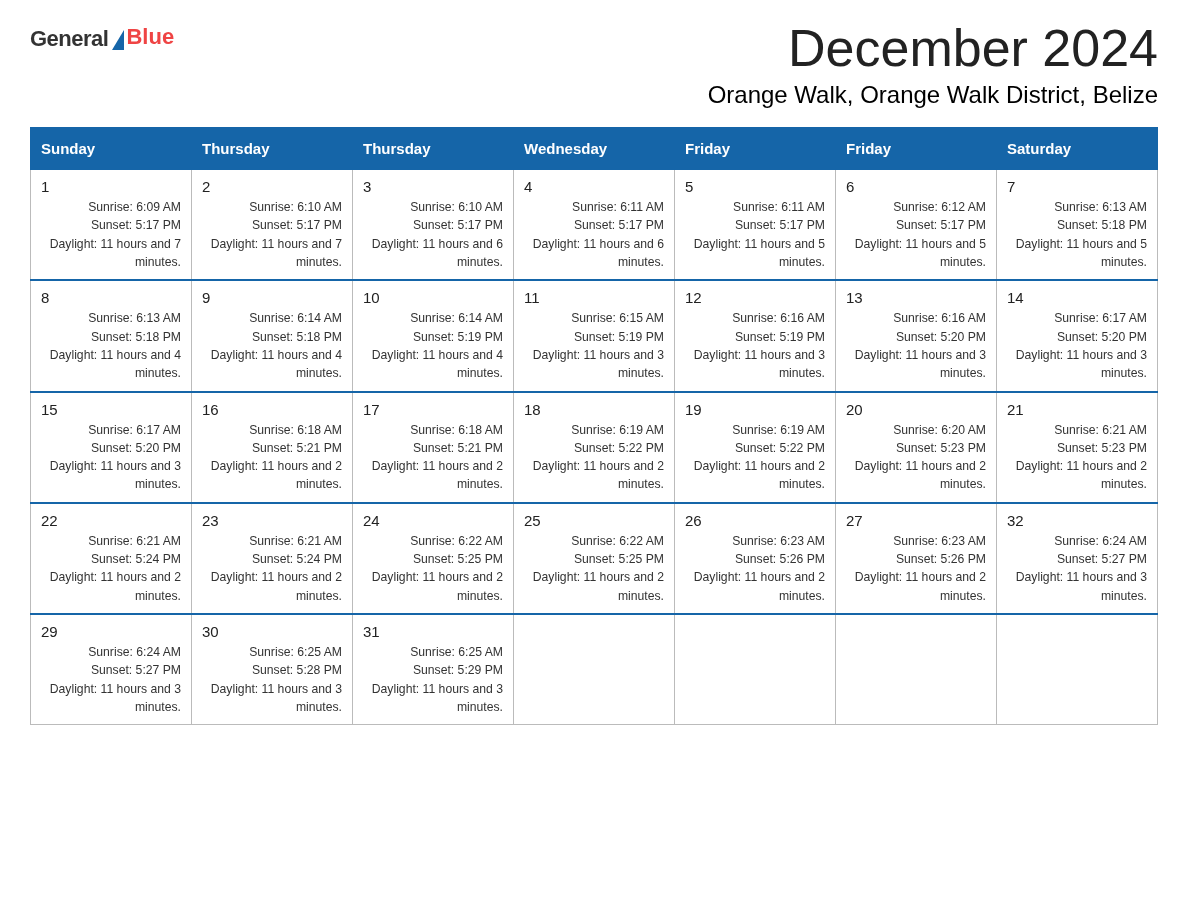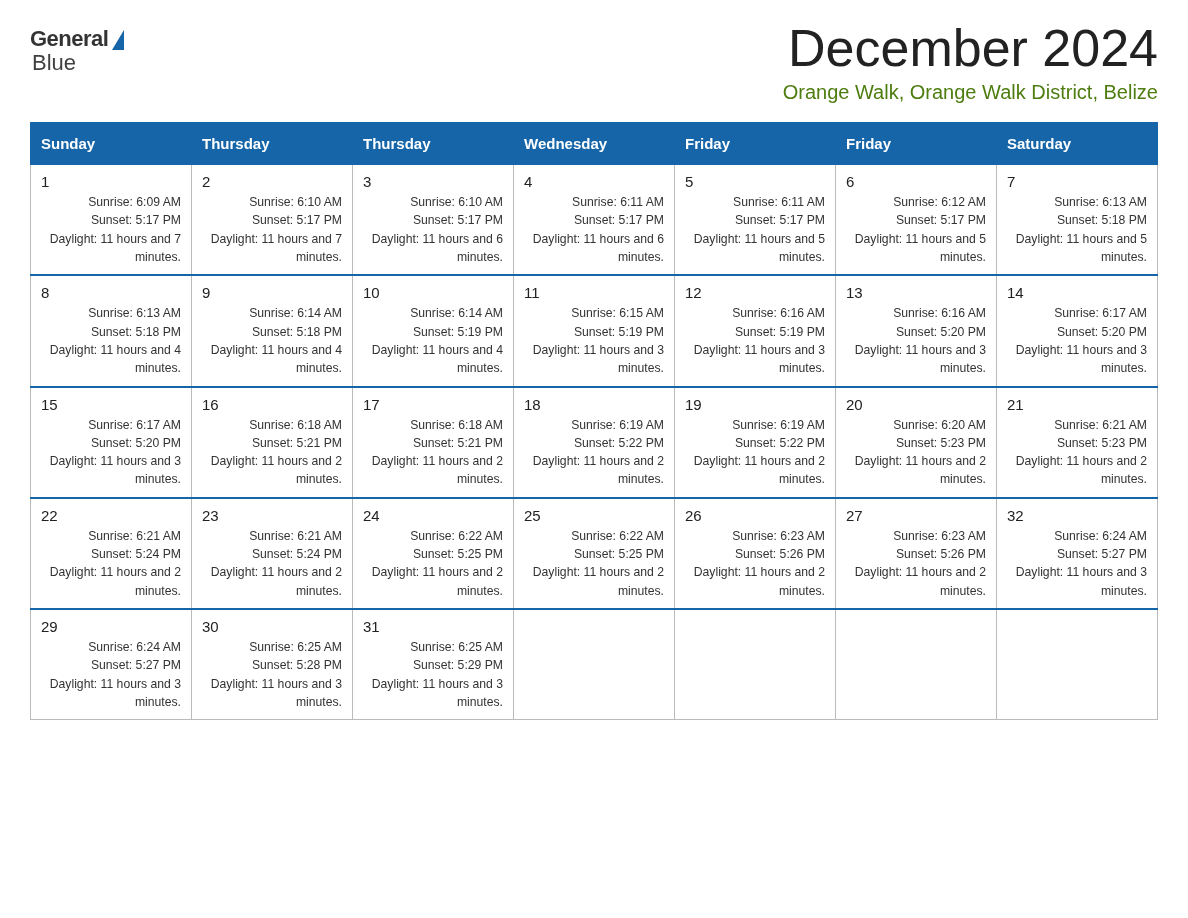--- a/index.html
+++ b/index.html
@@ -11,21 +11,20 @@
       padding: 20px 30px 30px 30px;
     }
     .header {
       display: flex;
       justify-content: space-between;
       align-items: flex-start;
       margin-bottom: 18px;
     }
     .logo {
       display: flex;
-      flex-direction: column;
       align-items: flex-start;
       margin-top: 6px;
     }
     .logo-top {
       display: flex;
       align-items: center;
     }
     .logo-general {
       font-size: 22px;
       font-weight: bold;
@@ -36,38 +35,38 @@
       width: 0;
       height: 0;
       border-left: 12px solid transparent;
       border-right: 0px solid transparent;
       border-bottom: 20px solid #1565a8;
       margin-left: 4px;
       margin-bottom: -2px;
     }
     .logo-blue {
       font-size: 22px;
-      font-weight: normal;
-      color: #404040;
+      font-weight: bold;
+      color: #ef4444;
       margin-top: -2px;
       padding-left: 2px;
     }
     .title-block {
       text-align: right;
       margin-left: 20px;
     }
     .month-title {
       font-size: 52px;
       font-weight: 300;
       color: #222;
       line-height: 1.1;
     }
     .location-title {
-      font-size: 20px;
-      color: #4d7c0f;
+      font-size: 24px;
+      color: #000000;
       font-weight: normal;
       margin-top: 4px;
     }
     .calendar {
       width: 100%;
       border-collapse: collapse;
       border: 1px solid #aaa;
     }
     .calendar th {
       background-color: #1565a8;

